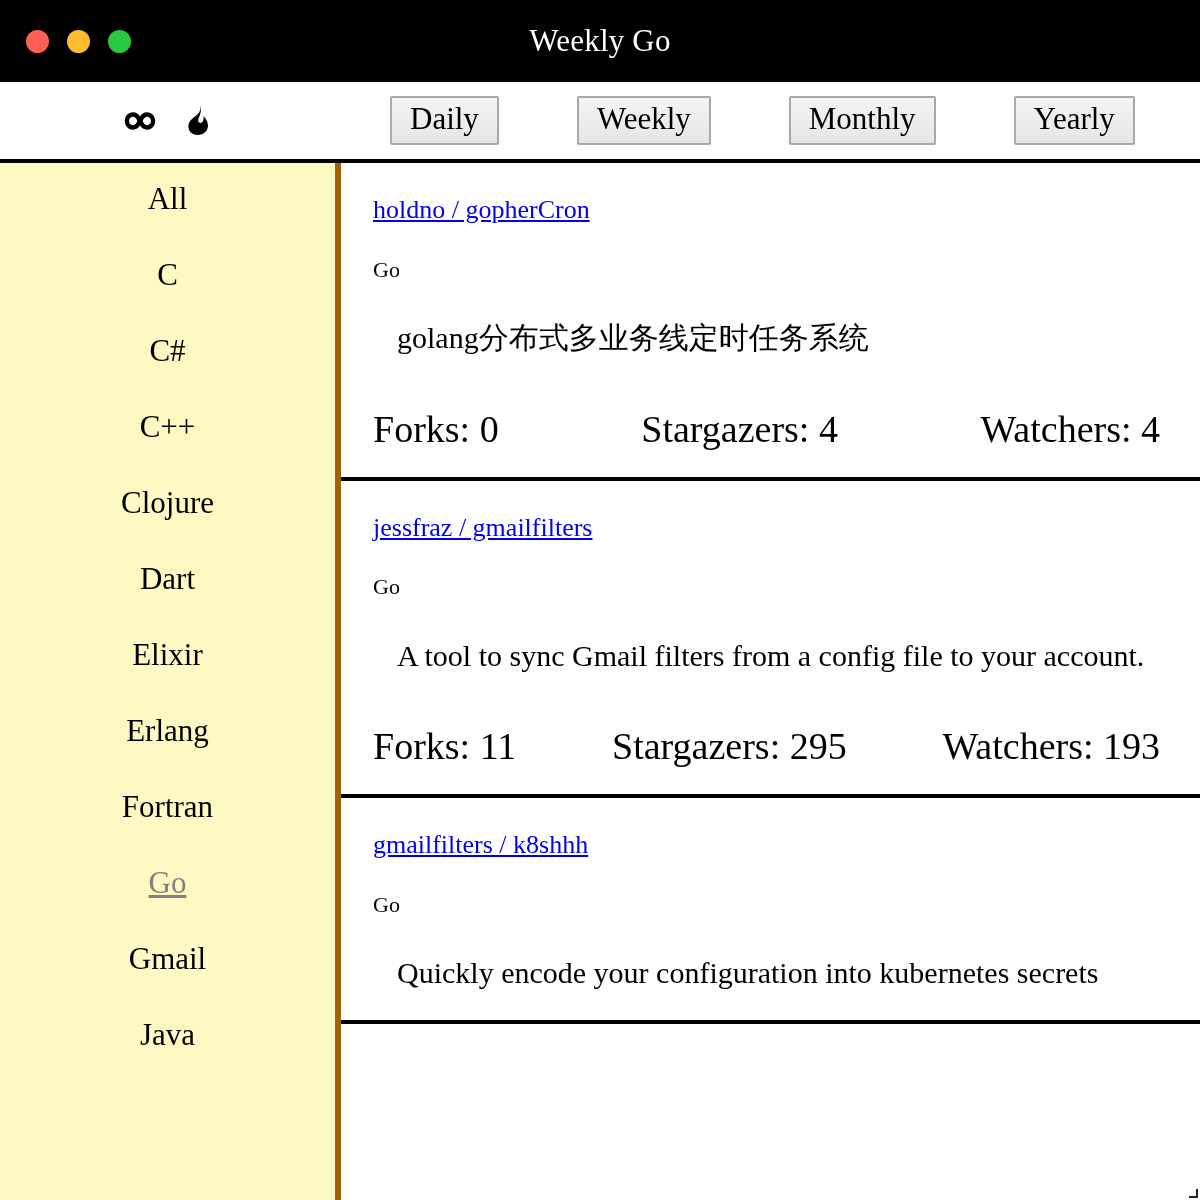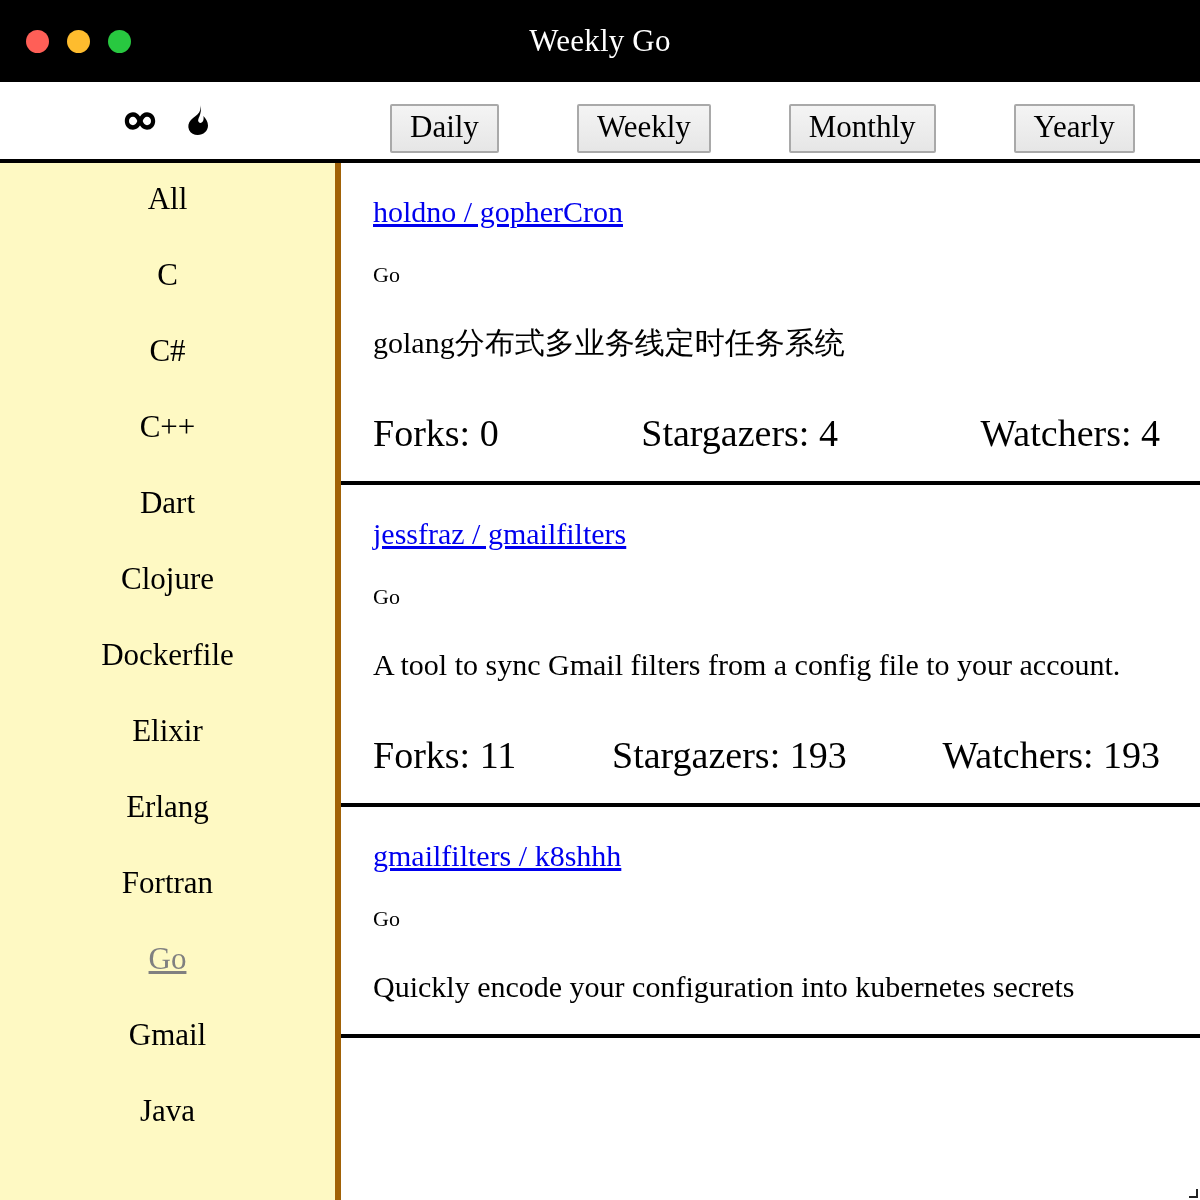--- a/index.html
+++ b/index.html
@@ -88,21 +88,21 @@
     font-size: 30px;
     position: relative;
     top: -1px;
   }
   .tb-icon svg { display: block; }
 
   .tabs {
     position: absolute;
     left: 390px;
     right: 30px;
-    top: 8px;
+    top: 0;
     height: 77px;
     display: flex;
     align-items: center;
     justify-content: flex-start;
     gap: 78px;
   }
   .tab-btn {
     font-family: "Liberation Serif", "DejaVu Serif", serif;
     font-size: 31px;
     color: #000000;
@@ -157,38 +157,39 @@
     min-width: 0;
   }
   .repo-card {
     padding: 32px 40px 26px 32px;
     border-bottom: 4px solid #000000;
     box-sizing: border-box;
   }
   .repo-name {
     color: #0000ee;
     text-decoration: underline;
-    font-size: 30px;
+    font-size: 26px;
     line-height: 1.15;
     display: inline-block;
     cursor: pointer;
     font-family: "Liberation Serif", "DejaVu Serif", serif;
   }
   .repo-lang {
     font-size: 22px;
     color: #000000;
     margin-top: 33px;
     line-height: 1.1;
   }
   .repo-desc {
     font-size: 30px;
     color: #000000;
     margin-top: 36px;
     line-height: 1.35;
     max-width: 790px;
+    margin-left: 24px;
   }
   .repo-stats {
     display: flex;
     justify-content: space-between;
     align-items: baseline;
     font-size: 38px;
     color: #000000;
     margin-top: 48px;
   }
   .stat { white-space: nowrap; }
@@ -245,23 +246,22 @@
     </div>
   </div>
 
   <div class="body-split">
 
     <div class="sidebar">
       <div class="side-item">All</div>
       <div class="side-item">C</div>
       <div class="side-item">C#</div>
       <div class="side-item">C++</div>
+      <div class="side-item">Clojure</div>
       <div class="side-item">Dart</div>
-      <div class="side-item">Clojure</div>
-      <div class="side-item">Dockerfile</div>
       <div class="side-item">Elixir</div>
       <div class="side-item">Erlang</div>
       <div class="side-item">Fortran</div>
       <div class="side-item active">Go</div>
       <div class="side-item">Gmail</div>
       <div class="side-item">Java</div>
     </div>
 
     <div class="content">
 
@@ -275,21 +275,21 @@
           <span class="stat">Watchers: 4</span>
         </div>
       </div>
 
       <div class="repo-card">
         <a class="repo-name" href="#">jessfraz / gmailfilters</a>
         <div class="repo-lang">Go</div>
         <div class="repo-desc">A tool to sync Gmail filters from a config file to your account.</div>
         <div class="repo-stats">
           <span class="stat">Forks: 11</span>
-          <span class="stat">Stargazers: 193</span>
+          <span class="stat">Stargazers: 295</span>
           <span class="stat">Watchers: 193</span>
         </div>
       </div>
 
       <div class="repo-card">
         <a class="repo-name" href="#">gmailfilters / k8shhh</a>
         <div class="repo-lang">Go</div>
         <div class="repo-desc">Quickly encode your configuration into kubernetes secrets</div>
       </div>
 

